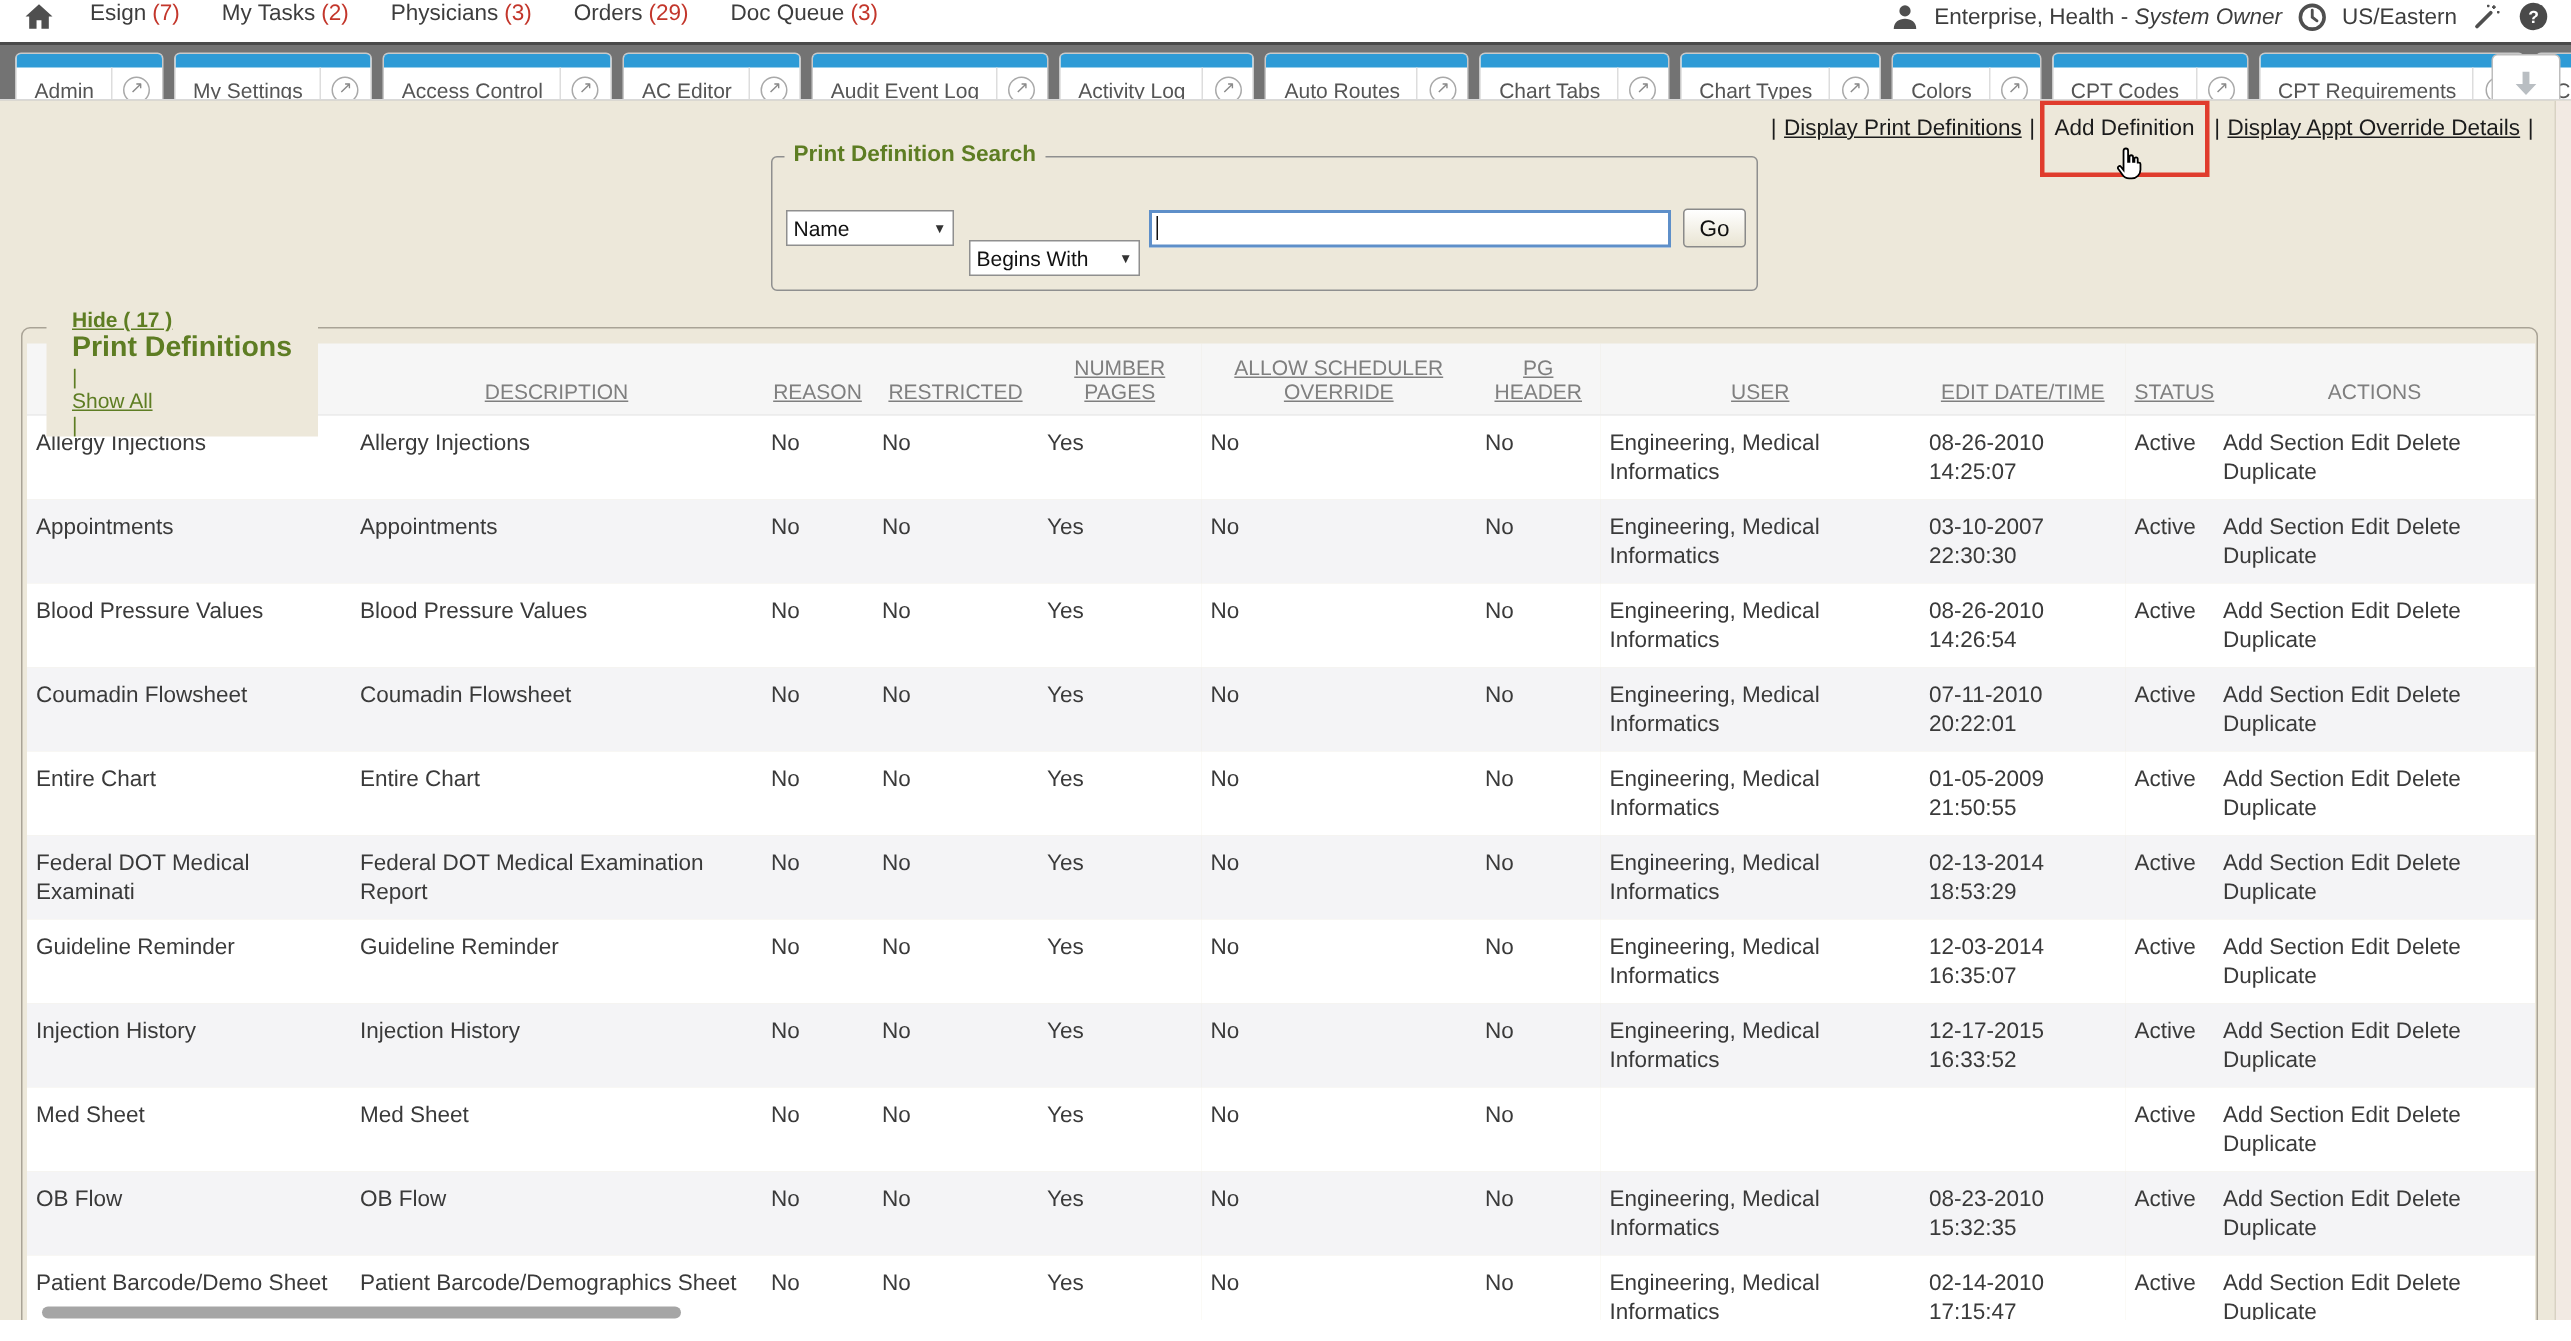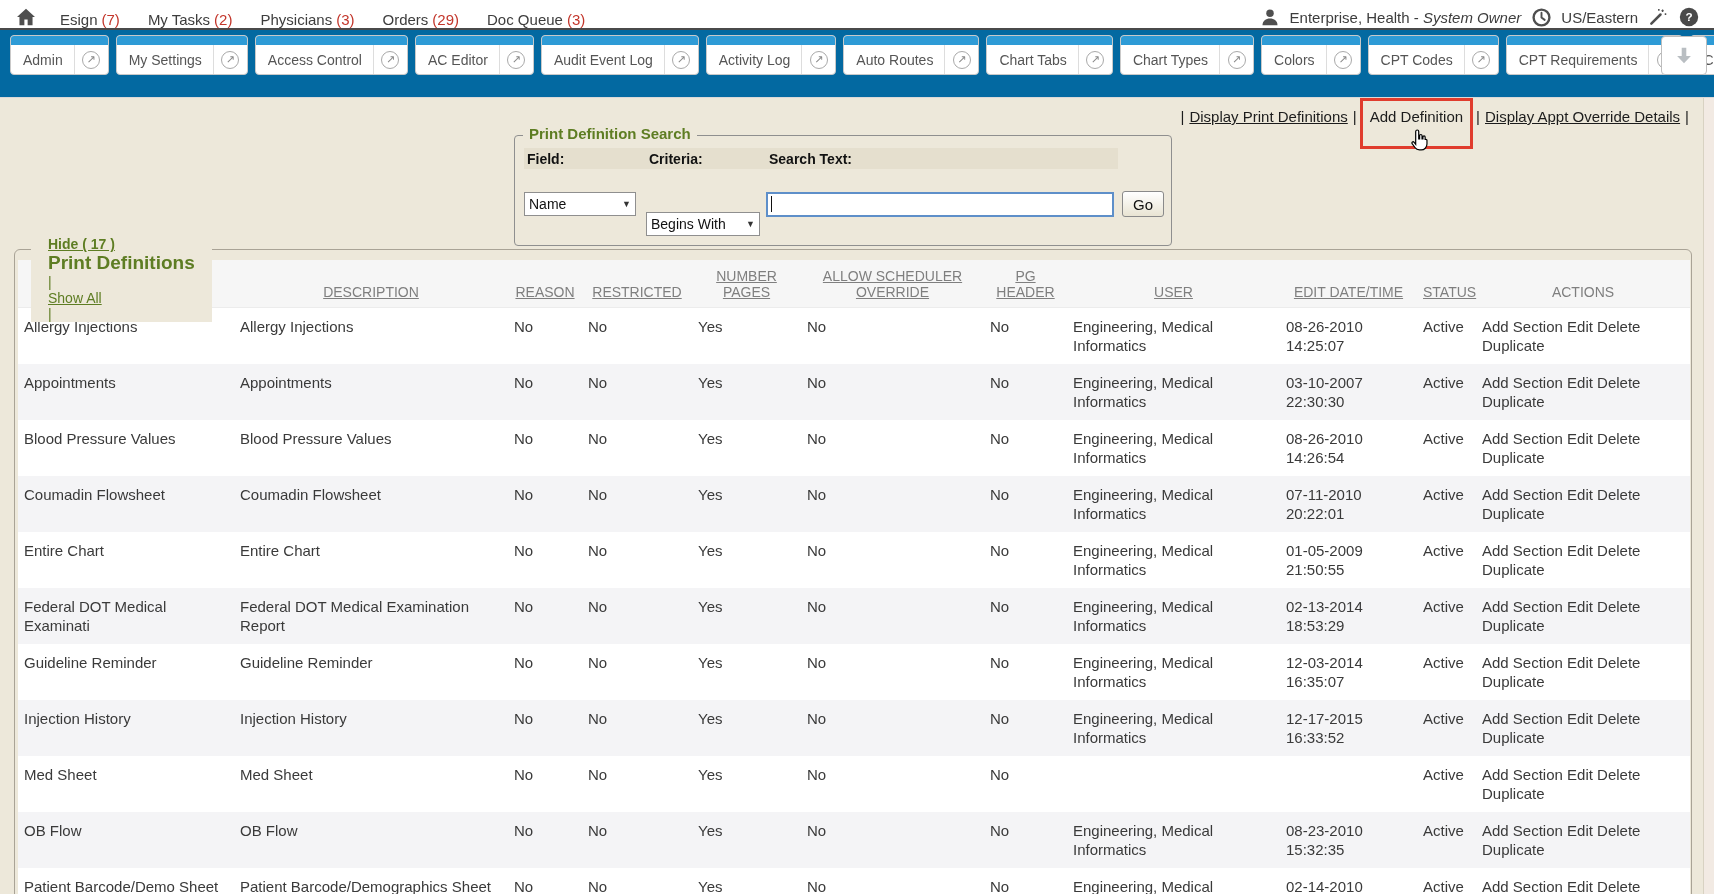--- a/index.html
+++ b/index.html
@@ -5,31 +5,31 @@
   :root{
     --tab-accent:#2E9BD6; --nav-count-red:#C3362B; --highlight-red:#E03C2D;
     --brand-green:#5E7D23; --page-beige:#EDE8DA; --panel-label-beige:#E5DFCE;
     --row-alt:#F4F4F6; --header-gray:#7F7F7F; --focus-blue:#5E8FC9;
   }
   *{box-sizing:border-box;margin:0;padding:0;}
   html,body{width:1714px;height:894px;overflow:hidden;}
   body{font-family:"Liberation Sans","DejaVu Sans",sans-serif;background:#fff;color:#3a3a3a;position:relative;}
 
   
-  .topbar{height:30px;background:#fff;border-bottom:2px solid #4a4a4a;display:flex;align-items:flex-end;padding:0 14px;}
+  .topbar{height:30px;background:#fff;border-bottom:2px solid #4a4a4a;display:flex;align-items:flex-start;padding:0 14px;}
   .home{width:24px;height:22px;display:flex;align-items:center;justify-content:center;cursor:pointer;}
   .topnav{display:flex;align-items:center;gap:28px;margin-left:22px;font-size:15px;color:#3d3d3d;}
   .nav-item{cursor:pointer;white-space:nowrap;}
   .nav-item .cnt{color:var(--nav-count-red);margin-left:4px;}
   .topbar-right{margin-left:auto;display:flex;align-items:center;gap:9px;font-size:15px;color:#3d3d3d;}
   .role{font-style:italic;}
   .icon-btn{display:inline-flex;align-items:center;justify-content:center;width:22px;height:22px;cursor:pointer;}
 
   
-  .tabbar{height:68px;background:#0369a1;border-bottom:1px solid #d9d9d9;position:relative;padding:5px 10px 6px;overflow:hidden;}
+  .tabbar{height:37px;background:#737373;border-bottom:1px solid #d9d9d9;position:relative;padding:5px 10px 6px;overflow:hidden;}
   .tabs{display:flex;gap:7px;flex-wrap:nowrap;}
   .tab{flex:none;border:1px solid #c9c9c9;border-radius:4px;overflow:hidden;background:#fff;cursor:pointer;position:relative;}
   .tab-strip{height:9px;background:var(--tab-accent);}
   .tab-body{display:flex;align-items:center;height:29px;padding-left:12px;}
   .tab-label{font-size:14px;color:#555;white-space:nowrap;margin-right:11px;}
   .tab-sep{width:1px;align-self:stretch;background:#ddd;}
   .tab-pop{width:33px;display:flex;align-items:center;justify-content:center;align-self:stretch;}
   .pop-circle{width:18px;height:18px;border:1.5px solid #a9a9a9;border-radius:50%;color:#8a8a8a;font-size:11px;line-height:15px;text-align:center;}
   .tab-truncated{width:64px;}
   .tab-truncated::after{content:"";position:absolute;top:0;right:0;bottom:0;width:30px;background:linear-gradient(to right,rgba(255,255,255,0),#fff 80%);}
@@ -268,25 +268,20 @@
 
   <div class="links-row">
     <span class="pipe">|</span><a>Display Print Definitions</a><span class="pipe">|</span><span class="add-def"><span class="hl-box"></span><span>Add Definition</span><span class="cursor-glyph"><svg viewBox="0 0 24 28" width="22" height="26">
             <path d="M9 2c.9 0 1.6.7 1.6 1.6v8.1h1V8.2c0-.7.6-1.3 1.3-1.3s1.3.6 1.3 1.3v3.6h1V9.6c0-.6.5-1.2 1.2-1.2.6 0 1.2.5 1.2 1.2v2.6h.9c.6 0 1.1.5 1.1 1.1v4.1c0 3.5-2.8 6.3-6.3 6.3h-1.9c-2 0-3.8-1-4.9-2.6l-3.1-4.3c-.4-.5-.3-1.3.3-1.7.5-.4 1.3-.3 1.7.2l1.9 2.4V3.6C7.4 2.7 8.1 2 9 2z" fill="#fff" stroke="#000" stroke-width="1.3"></path>
           </svg></span></span><span class="pipe">|</span><a>Display Appt Override Details</a><span class="pipe">|</span>
   </div>
 
   <div class="search-panel">
     <span class="search-legend">Print Definition Search</span>
     <div class="search-grid">
-      <div class="lab-row">
-        <span class="lab">Field:</span>
-        <span class="lab">Criteria:</span>
-        <span class="lab">Search Text:</span>
-      </div>
       <div class="ctl-row">
         <div>
             <div class="selectbox">
               <span>Name</span>
               <span class="arr">▼</span>
             </div>
           </div>
         <div>
             <div class="selectbox wide">
               <span>Begins With</span>

